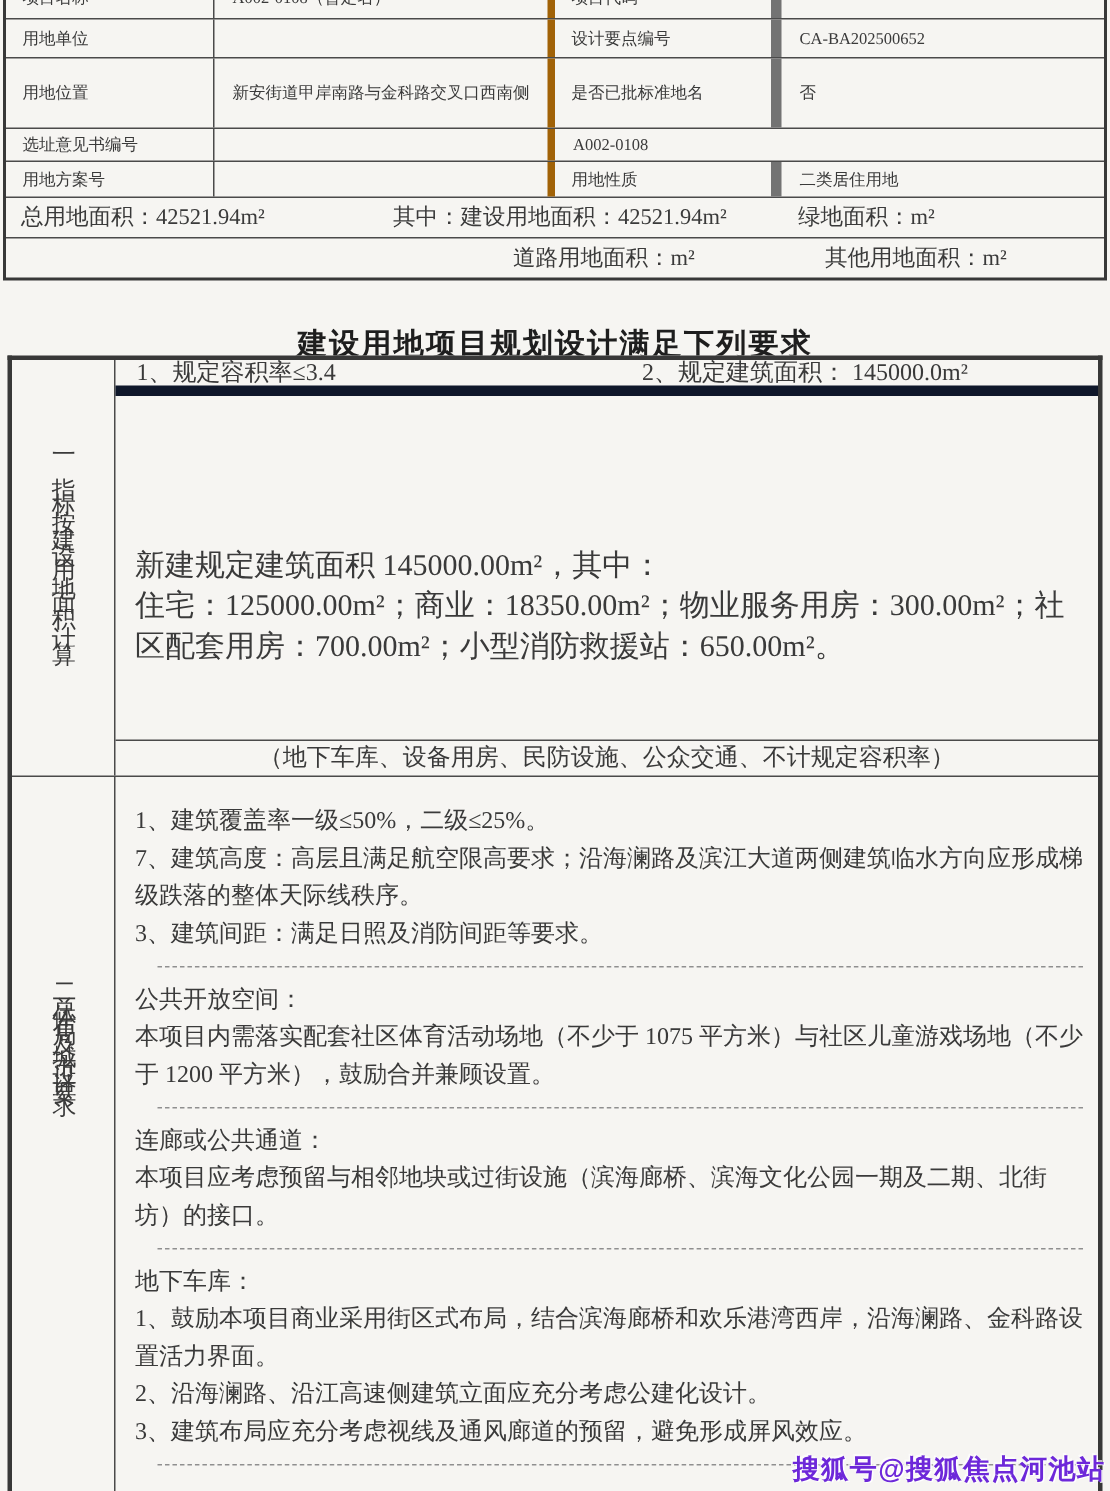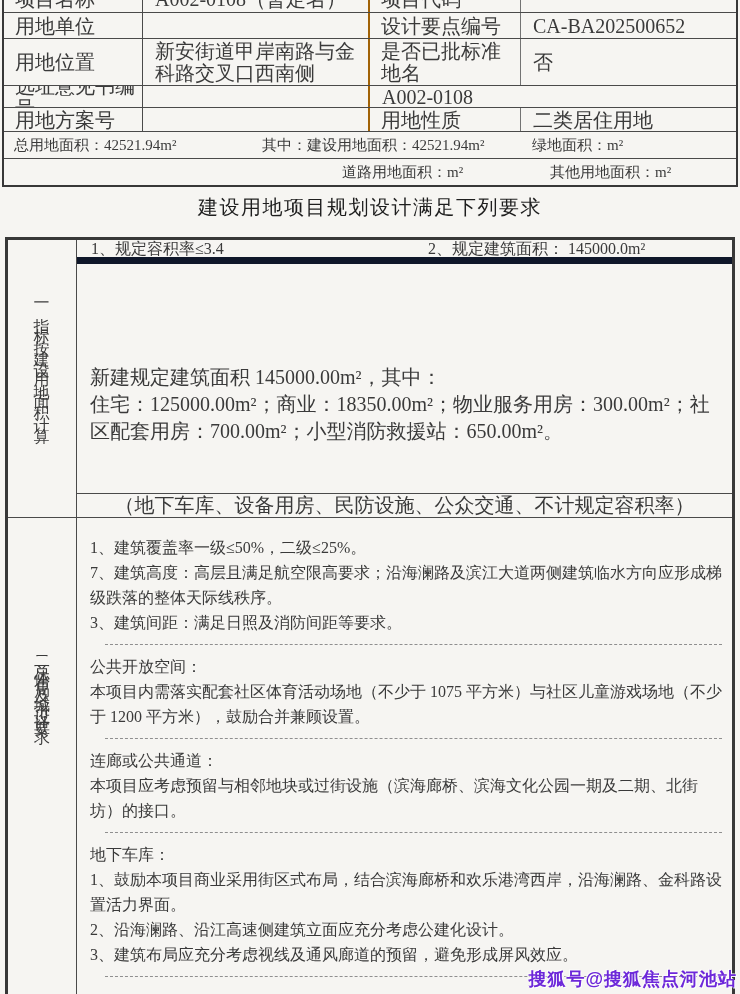--- a/index.html
+++ b/index.html
@@ -7,32 +7,32 @@
     position:relative;width:740px;height:994px;overflow:hidden;
     background:#f6f5f2;color:#3a3a3a;
     font-family:"Liberation Serif","DejaVu Serif",serif;
   }
   
   .t1{position:absolute;left:2px;top:-16px;width:736px;box-sizing:border-box;
       border:2px solid #383838;background:#f6f5f2;}
   .t1 .row{display:flex;border-bottom:1px solid #4a4a4a;box-sizing:border-box;}
   .t1 .row:last-child{border-bottom:none;padding-left:16px;}
   .cell{box-sizing:border-box;display:flex;align-items:center;
-        font-size:20px;line-height:22px;overflow:hidden;}
+        font-size:11px;line-height:22px;overflow:hidden;}
   .c1{width:139px;padding-left:11px;border-right:1px solid #4a4a4a;}
-  .c2{width:227px;padding-left:12px;padding-right:2px;border-right:2px solid #a16207;}
-  .c3{width:151px;padding-left:11px;border-right:1px solid #737373;}
+  .c2{width:227px;padding-left:12px;padding-right:2px;border-right:5px solid #a16207;}
+  .c3{width:151px;padding-left:11px;border-right:7px solid #737373;}
   .c4{flex:1;padding-left:12px;}
   .h27{height:27px}.h26{height:26px}.h47{height:47px}.h22{height:22px}.h24{height:24px}
   .wide{position:relative;width:100%;box-sizing:border-box;font-size:15px;text-decoration:underline;}
   .wide span{position:absolute;top:50%;transform:translateY(-50%);white-space:nowrap;}
   .p-a{left:10px}.p-b{left:258px}.p-c{left:528px}.p-d{left:322px}.p-e{left:530px}
   
-  .title{position:absolute;top:194px;left:0;width:100%;text-align:center;
-         font-size:20px;font-weight:normal;letter-spacing:1.5px;color:#1e1e1e;
+  .title{position:absolute;top:216px;left:0;width:100%;text-align:center;
+         font-size:20px;font-weight:bold;letter-spacing:1.5px;color:#1e1e1e;
          font-family:"Liberation Sans","DejaVu Sans",sans-serif;}
   
   .t2{position:absolute;left:5px;top:237px;width:730px;height:760px;box-sizing:border-box;
       border:3px solid #383838;border-bottom:none;display:flex;flex-direction:column;
       background:#f6f5f2;}
   .sec{display:flex;box-sizing:border-box;}
   .sec1{height:278px;border-bottom:1px solid #4a4a4a;}
   .sec2{flex:1;}
   .vlabel{width:69px;flex-shrink:0;border-right:1px solid #4a4a4a;box-sizing:border-box;
           display:flex;align-items:center;justify-content:center;}
@@ -40,21 +40,21 @@
   .v1{height:170px;line-height:27px;letter-spacing:11px;}
   .v2{height:274px;line-height:26px;letter-spacing:6.5px;margin-top:46px;}
   .s1-content{flex:1;display:flex;flex-direction:column;min-width:0;}
   .s1-top{height:24px;position:relative;border-bottom:7px solid #0f172a;
           box-sizing:border-box;font-size:16px;}
   .s1-top span{position:absolute;top:50%;transform:translateY(-50%);white-space:nowrap;}
   .i1{left:14px}.i2{left:351px}
   .s1-mid{flex:1;border-bottom:1px solid #4a4a4a;box-sizing:border-box;
           padding:100px 14px 0 13px;font-size:20px;line-height:27px;}
   .s1-note{height:23px;display:flex;align-items:center;justify-content:center;
-           font-size:20px;}
+           font-size:16px;}
   .s2-content{flex:1;box-sizing:border-box;padding:17px 10px 0 13px;
               font-size:16px;line-height:25px;min-width:0;}
   .para{margin:0;}
   .sep{border:none;border-top:1px dashed #8f8f8f;margin:9px 0 9px 15px;height:0;}
   
   .wm{position:absolute;right:3px;bottom:3px;font-size:18px;font-weight:bold;
       color:#6d28d9;letter-spacing:1px;white-space:nowrap;
       font-family:"Liberation Sans","DejaVu Sans",sans-serif;
       text-shadow:1px 1px 0 rgba(255,255,255,.95),-1px -1px 0 rgba(255,255,255,.7);}
 </style>

